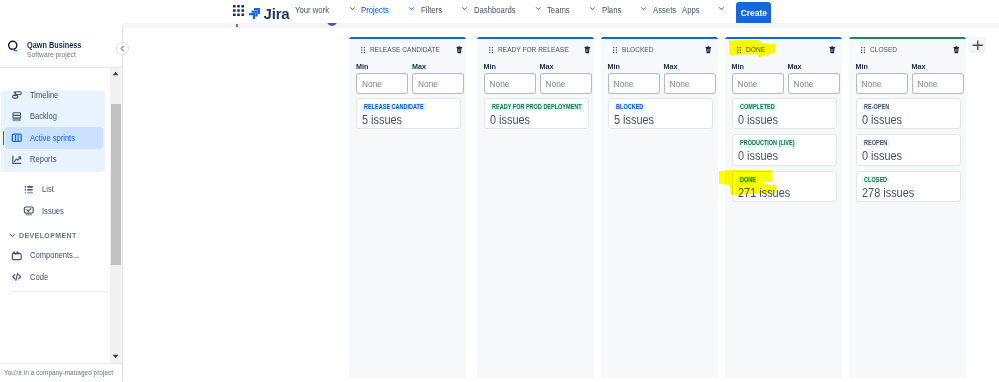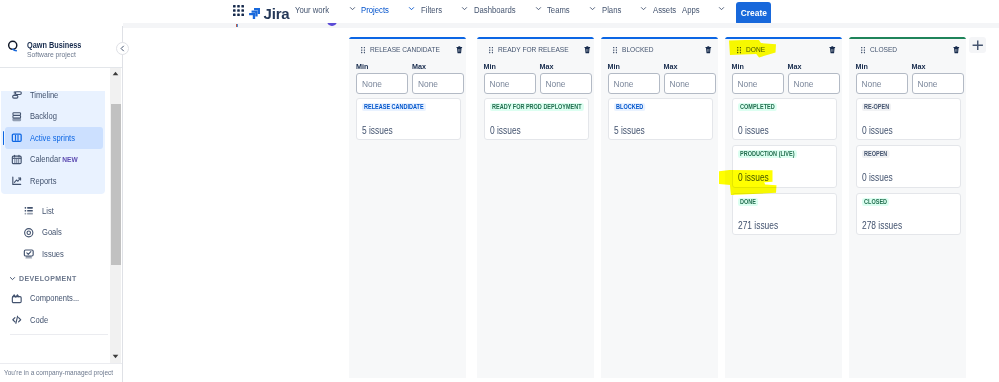--- a/index.html
+++ b/index.html
@@ -131,21 +131,21 @@
   .cards { padding:4px 5px 0 7px; display:flex; flex-direction:column; gap:5px; }
   .card {
     background:#fff; border:1px solid #e4e6ea; border-radius:3px; padding:4px 5px 4.5px 5px; line-height:0;
   }
   .lozenge-wrap { display:block; height:8px; }
   .lozenge-wrap > .lozenge { transform:scaleX(0.745); transform-origin:left top; }
   .lozenge {
     display:inline-block; font-size:7.4px; font-weight:700; letter-spacing:0px;
     padding:0.8px 2.8px; border-radius:2.5px; line-height:6.6px; vertical-align:top; white-space:nowrap;
   }
-  .card-issues { font-size:10px; color:#42526e; margin-top:16px; line-height:8px; display:block; height:8px;}
+  .card-issues { font-size:13px; color:#42526e; margin-top:5px; line-height:8px; display:block; height:8px;}
   .card-issues > span { display:inline-block; transform:scaleX(0.84); transform-origin:left top; white-space:nowrap; }
   .scrolled-strip {
     position:absolute; left:123px; top:22.6px; width:876px; height:5.4px; background:#f4f5f7;
     overflow:hidden; z-index:3;
   }
   .strip-icon { position:absolute; left:112.7px; top:1.6px; width:2.6px; height:2.8px;
     background:linear-gradient(90deg,#bf5a4a 0 50%, #4b8fd6 50% 100%); }
   .strip-avatar { position:absolute; left:204px; top:-6.3px; width:9.7px; height:9.7px;
     border-radius:50%; background:#5b4bd6; }
   .addcol { position:absolute; top:11px; left:846.3px; width:17px; height:16.2px;
@@ -320,37 +320,20 @@
             <svg width="11.5" height="11.5" viewBox="0 0 24 24">
               <rect x="2.8" y="4.6" width="18.4" height="14.8" rx="2.4" fill="none" stroke="currentColor" stroke-width="2.6"></rect>
               <path d="M9.4 6 v12 M14.6 6 v12" stroke="currentColor" stroke-width="2.4"></path>
             </svg>
           </span>
           <span class="sbtext">Active sprints</span>
         </div>
         <div class="sb-item">
           <span class="sb-ico">
             <svg width="11.5" height="11.5" viewBox="0 0 24 24">
-              <rect x="2.8" y="4.4" width="18.4" height="15.6" rx="2.4" fill="none" stroke="currentColor" stroke-width="2.4"></rect>
-              <path d="M2.8 9 H21.2" stroke="currentColor" stroke-width="2.4"></path>
-              <path d="M7.4 2.6 v3.4 M16.6 2.6 v3.4" stroke="currentColor" stroke-width="2.4" stroke-linecap="round"></path>
-              <circle cx="8" cy="12.6" r="1.5" fill="currentColor"></circle>
-              <circle cx="12" cy="12.6" r="1.5" fill="currentColor"></circle>
-              <circle cx="16" cy="12.6" r="1.5" fill="currentColor"></circle>
-              <circle cx="8" cy="16.8" r="1.5" fill="currentColor"></circle>
-              <circle cx="12" cy="16.8" r="1.5" fill="currentColor"></circle>
-              <circle cx="16" cy="16.8" r="1.5" fill="currentColor"></circle>
-            </svg>
-          </span>
-          <span class="sbtext">Calendar</span>
-          <span class="new-badge">NEW</span>
-        </div>
-        <div class="sb-item">
-          <span class="sb-ico">
-            <svg width="11.5" height="11.5" viewBox="0 0 24 24">
               <path d="M3.8 4.2 v15.4 h16.4" fill="none" stroke="currentColor" stroke-width="2.4" stroke-linecap="round" stroke-linejoin="round"></path>
               <path d="M7.2 15.4 L11.4 10.4 L14.4 13 L19.6 6.4" fill="none" stroke="currentColor" stroke-width="2.3" stroke-linecap="round" stroke-linejoin="round"></path>
               <path d="M15.6 6.2 H20 V10.4" fill="none" stroke="currentColor" stroke-width="2.3" stroke-linecap="round" stroke-linejoin="round"></path>
             </svg>
           </span>
           <span class="sbtext">Reports</span>
         </div>
       </div>
   <div class="nav-section" id="sb-other" style="margin-top:6.5px;padding-left:12px;">
         <div class="sb-item">
@@ -358,29 +341,20 @@
             <svg width="11.5" height="11.5" viewBox="0 0 24 24">
               <rect x="8.6" y="4.2" width="12" height="3.4" rx="1.2" fill="currentColor"></rect>
               <rect x="8.6" y="10.3" width="12" height="3.4" rx="1.2" fill="currentColor"></rect>
               <rect x="8.6" y="16.4" width="12" height="3.4" rx="1.2" fill="currentColor" opacity="0.55"></rect>
               <rect x="3.4" y="4.2" width="3.2" height="3.4" rx="1.2" fill="currentColor"></rect>
               <rect x="3.4" y="10.3" width="3.2" height="3.4" rx="1.2" fill="currentColor"></rect>
               <rect x="3.4" y="16.4" width="3.2" height="3.4" rx="1.2" fill="currentColor" opacity="0.55"></rect>
             </svg>
           </span>
           <span class="sbtext">List</span>
-        </div>
-        <div class="sb-item">
-          <span class="sb-ico">
-            <svg width="11.5" height="11.5" viewBox="0 0 24 24">
-              <circle cx="12" cy="12" r="8.6" fill="none" stroke="currentColor" stroke-width="2.3"></circle>
-              <circle cx="12" cy="12" r="3.6" fill="none" stroke="currentColor" stroke-width="2.3"></circle>
-            </svg>
-          </span>
-          <span class="sbtext">Goals</span>
         </div>
         <div class="sb-item">
           <span class="sb-ico">
             <svg width="11.5" height="11.5" viewBox="0 0 24 24">
               <path d="M6.4 16.6 h11.2 l1.4 5.2 H5 z" fill="currentColor" opacity="0.5"></path>
               <rect x="2.8" y="4.2" width="18.4" height="12.4" rx="2.6" fill="none" stroke="currentColor" stroke-width="2.4"></rect>
               <path d="M8 10.2 L11 13.2 L16.4 7.6" fill="none" stroke="currentColor" stroke-width="2.4" stroke-linecap="round" stroke-linejoin="round"></path>
             </svg>
           </span>
           <span class="sbtext">Issues</span>

